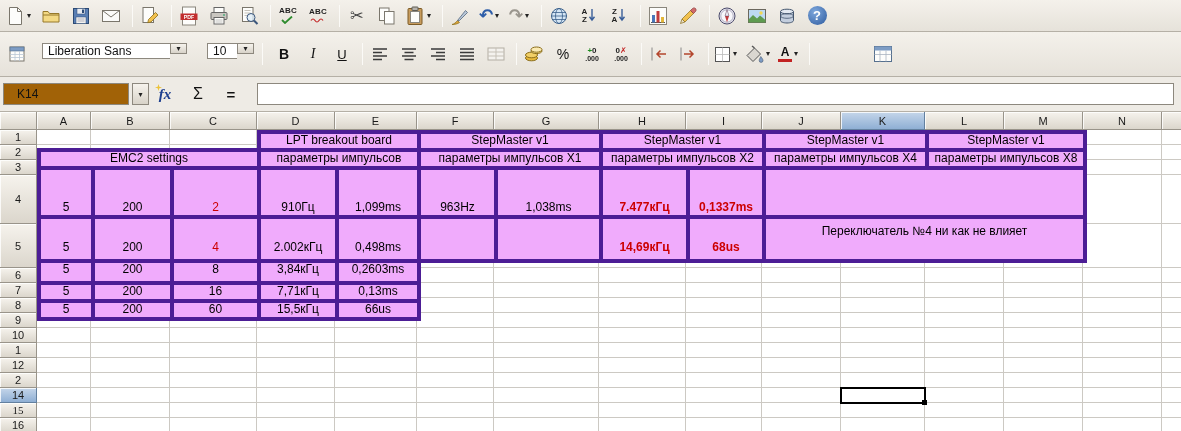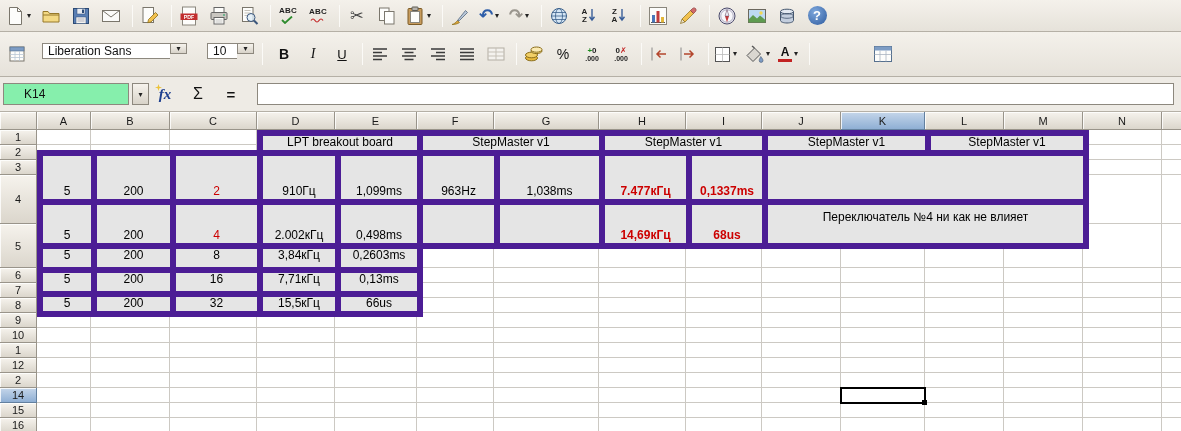--- a/index.html
+++ b/index.html
@@ -44,22 +44,22 @@
 .decwrap .r2{font-size:7px;font-weight:bold}
 .plus{color:#1f8f1f}
 .xmark{color:#c22222}
 .fcwrap{display:flex;flex-direction:column;align-items:center;line-height:1}
 .fcA{font-size:12px;font-weight:bold;color:#111}
 .fcbar{width:14px;height:3px;background:#c22222;margin-top:1px}
 .lastbtn{margin-left:56px}
 
 .fbar{height:35px;display:flex;align-items:center;background:#eeebe5;
   border-bottom:1px solid #b5b0a6;padding:0 3px;gap:3px}
-.nb-field{width:126px;height:22px;border:1px solid #8d887e;background:#86efac;font-size:12px;
-  padding:0 20px;color:#111;outline:none}
+.nb-field{width:126px;height:22px;border:1px solid #8d887e;background:#a16207;font-size:12px;
+  padding:0 13px;color:#111;outline:none}
 .fxbtn{position:relative}
 .star{position:absolute;left:3px;top:3px;width:7px;height:7px;background:#ecc33a;
   clip-path:polygon(50% 0,62% 38%,100% 50%,62% 62%,50% 100%,38% 62%,0 50%,38% 38%)}
 .fxg{font-family:"Liberation Serif","DejaVu Serif",serif;font-style:italic;font-weight:bold;
   font-size:15px;color:#1d3f8f}
 .sumg{font-size:16px;color:#111;line-height:1}
 .eqg{font-size:15px;font-weight:bold;color:#111}
 .formula-input{flex:1;height:22px;border:1px solid #8d887e;background:#fff;font-size:12px;
   padding:0 4px;margin:0 4px 0 6px;outline:none}
 
@@ -70,21 +70,21 @@
   box-shadow:inset 1px 1px 0 rgba(255,255,255,.8);
   display:flex;align-items:center;justify-content:center;font-size:11px;color:#1a1a1a;overflow:hidden}
 .col-h.sel,.row-h.sel{background:linear-gradient(#c5d6ea,#8fafd4);
   border-right-color:#63809f;border-bottom-color:#63809f}
 .gl-v{border-right:1px solid #ccc9c3}
 .gl-h{border-bottom:1px solid #ccc9c3}
 .data-table{position:absolute;border-collapse:collapse;table-layout:fixed}
 .data-table td{font-size:12px;line-height:13px;text-align:center;vertical-align:bottom;
   padding:0 2px 1px;overflow:hidden;white-space:nowrap;color:#000}
 .data-table tr:nth-child(4) td,.data-table tr:nth-child(5) td{padding-bottom:5px}
-.data-table td.b{border:6px solid #4c1d95;background:#e5e5e5}
+.data-table td.b{border:4px solid #4c1d95;background:#f0abfc}
 .data-table td.red{color:#cc0000}
 .data-table td.bold{font-weight:bold}
 .data-table td.top{vertical-align:top;padding-top:6px}
 .cell-cursor{position:absolute;border:2px solid #000;background:transparent}
 .fill-handle{position:absolute;right:-3px;bottom:-3px;width:5px;height:5px;background:#000}
 </style>
 </head>
 <body>
 
 <div class="app">
@@ -490,20 +490,28 @@
           <col style="width: 79px;">
         </colgroup>
       <tbody>
           <tr style="height: 15px;">
             <td colspan="3"></td>
             <td colspan="2" class="b">LPT breakout board</td>
             <td colspan="2" class="b">StepMaster v1</td>
             <td colspan="2" class="b">StepMaster v1</td>
             <td colspan="2" class="b">StepMaster v1</td>
             <td colspan="2" class="b">StepMaster v1</td>
+          </tr>
+          <tr style="height: 15px;">
+            <td colspan="3" class="b">EMC2 settings</td>
+            <td colspan="2" class="b">параметры импульсов</td>
+            <td colspan="2" class="b">параметры импульсов X1</td>
+            <td colspan="2" class="b">параметры импульсов X2</td>
+            <td colspan="2" class="b">параметры импульсов X4</td>
+            <td colspan="2" class="b">параметры импульсов X8</td>
           </tr>
           <tr style="height: 49px;">
             <td class="b">5</td>
             <td class="b">200</td>
             <td class="b red">2</td>
             <td class="b">910Гц</td>
             <td class="b">1,099ms</td>
             <td class="b">963Hz</td>
             <td class="b">1,038ms</td>
             <td class="b red bold">7.477кГц</td>
@@ -534,21 +542,21 @@
             <td class="b">5</td>
             <td class="b">200</td>
             <td class="b">16</td>
             <td class="b">7,71кГц</td>
             <td class="b">0,13ms</td>
             <td colspan="8"></td>
           </tr>
           <tr style="height: 15px;">
             <td class="b">5</td>
             <td class="b">200</td>
-            <td class="b">32</td>
+            <td class="b">60</td>
             <td class="b">15,5кГц</td>
             <td class="b">66us</td>
             <td colspan="8"></td>
           </tr>
         </tbody>
     </table>
     <div class="cell-cursor" style="left: 840px; top: 275px; width: 86px; height: 17px;">
       <div class="fill-handle"></div>
     </div>
   <div class="sheet-area" style="grid-area: 2 / 2 / 18 / 17;"></div>
@@ -606,17 +614,17 @@
       <div class="row-h" style="grid-area: 6 / 1;">5</div>
       <div class="row-h" style="grid-area: 7 / 1;">6</div>
       <div class="row-h" style="grid-area: 8 / 1;">7</div>
       <div class="row-h" style="grid-area: 9 / 1;">8</div>
       <div class="row-h" style="grid-area: 10 / 1;">9</div>
       <div class="row-h" style="grid-area: 11 / 1;">10</div>
       <div class="row-h" style="grid-area: 12 / 1;">1</div>
       <div class="row-h" style="grid-area: 13 / 1; text-align: right;">12</div>
       <div class="row-h" style="grid-area: 14 / 1;">2</div>
       <div class="row-h sel" style="grid-area: 15 / 1;">14</div>
-      <div class="row-h" style="grid-area: 16 / 1;">15</div>
+      <div class="row-h" style="grid-area: 16 / 1; font-family: Liberation Serif, serif;">15</div>
       <div class="row-h" style="grid-area: 17 / 1;">16</div>
     </div>
 
 </div>
 
 </body></html>

